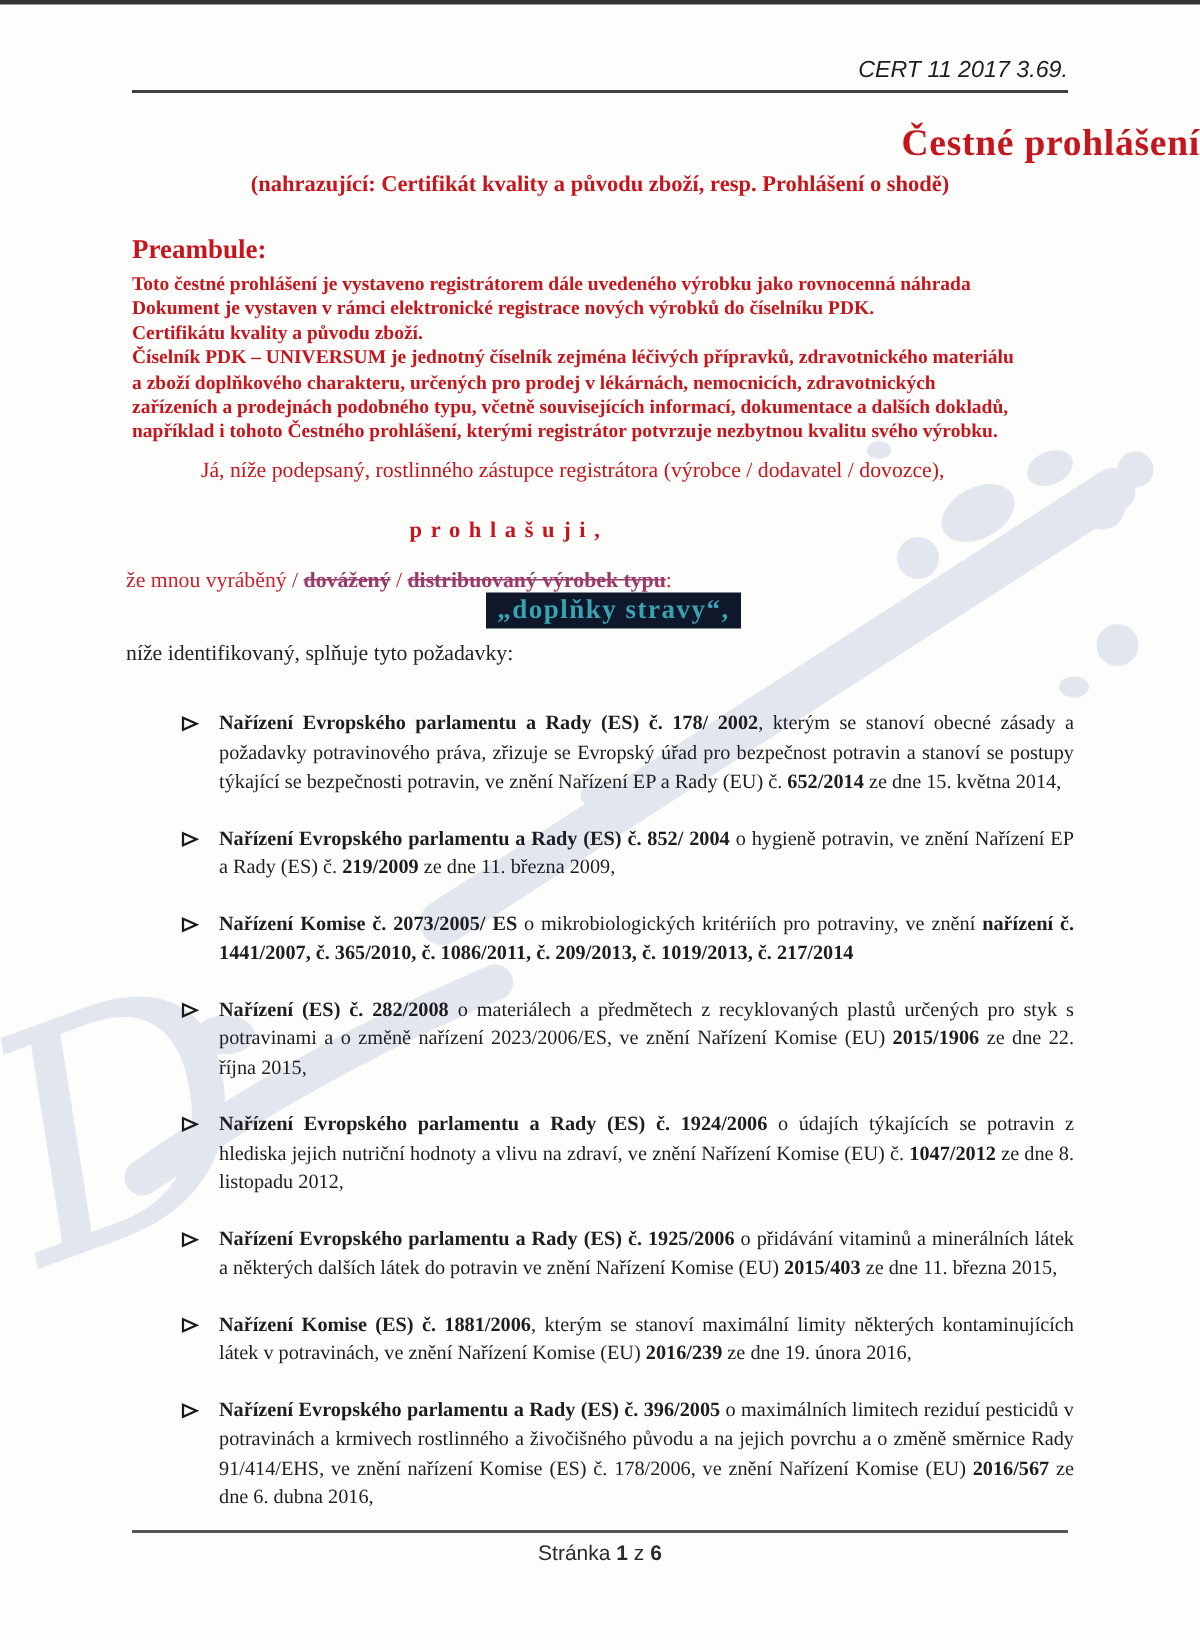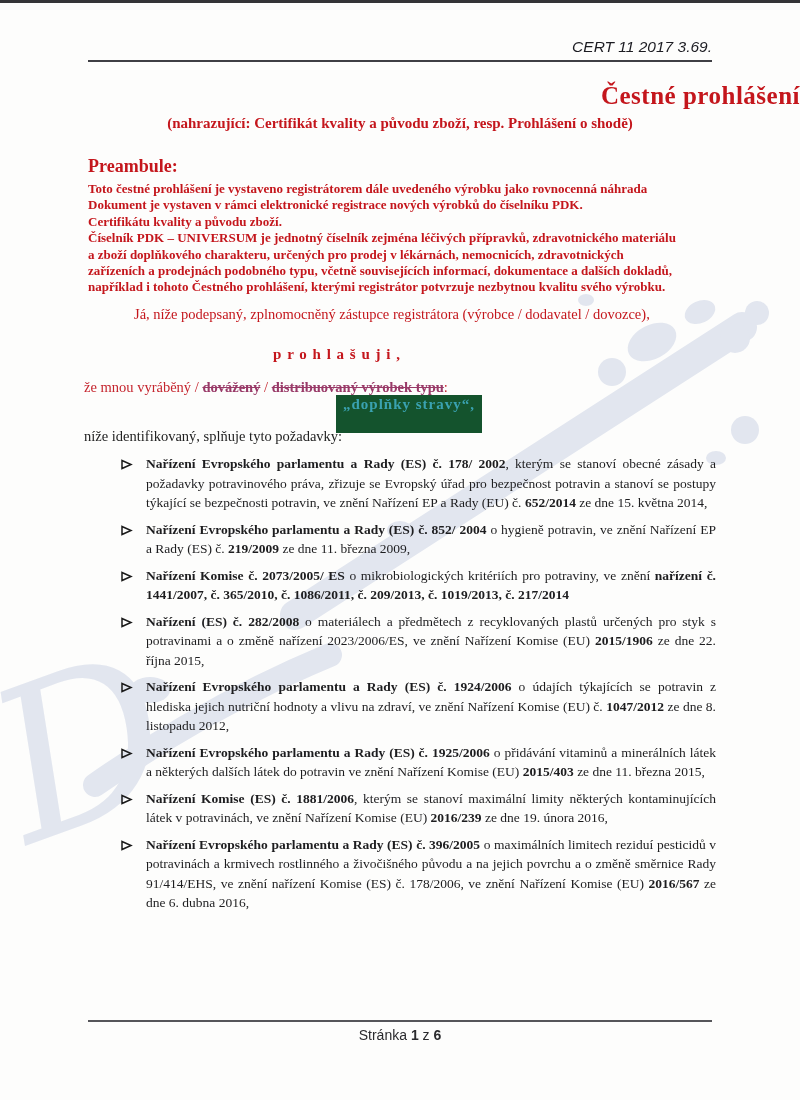--- a/index.html
+++ b/index.html
@@ -41,30 +41,30 @@
   .intro{position:absolute;top:306px;left:134px;font-size:14.5px;color:#c4161c;}
   .verb{
     position:absolute;top:346px;left:0;width:674px;text-align:center;
     font-size:15px;font-weight:bold;color:#c4161c;letter-spacing:1px;
   }
   .product-line{position:absolute;top:379px;left:84px;font-size:14.5px;color:#c5252e;}
   .seg-s{text-decoration:line-through;color:#993a68;font-weight:bold;}
   .seg-b{font-weight:bold;}
   .product-type-wrap{position:absolute;top:395px;left:0;width:800px;text-align:center;padding-left:18px;box-sizing:border-box;}
   .highlight{
-    display:inline-block;background:#14532d;color:#3aa2b1;
-    font-size:15px;font-weight:bold;padding:1px 7px 20px 7px;letter-spacing:1px;
+    display:inline-block;background:#0f172a;color:#3aa2b1;
+    font-size:18px;font-weight:bold;padding:1px 7px 2px 7px;letter-spacing:1px;
   }
   .follow{position:absolute;top:428px;left:84px;font-size:14.5px;color:#222;}
 
   .requirements{
     position:absolute;top:454px;left:146px;width:570px;margin:0;padding:0;
     list-style:none;font-size:13.5px;line-height:19.5px;text-align:justify;color:#1d1d1f;
   }
-  .requirements li{position:relative;margin:0 0 7px 0;}
+  .requirements li{position:relative;margin:18px 0 7px 0;}
   .bullet-marker{position:absolute;left:-26px;top:4px;}
 
   .footer-rule{position:absolute;top:1020px;left:88px;width:624px;height:1.5px;background:#55555a;}
   .page-footer{
     position:absolute;top:1027px;left:0;width:800px;text-align:center;
     font-family:"Liberation Sans","DejaVu Sans",sans-serif;font-size:14px;color:#2b2b2e;
   }
 </style>
 </head>
 <body>
@@ -103,21 +103,21 @@
     <div class="preamble-body">
         <div>Toto čestné prohlášení je vystaveno registrátorem dále uvedeného výrobku jako rovnocenná náhrada</div>
         <div>Dokument je vystaven v rámci elektronické registrace nových výrobků do číselníku PDK.</div>
         <div>Certifikátu kvality a původu zboží.</div>
         <div>Číselník PDK – UNIVERSUM je jednotný číselník zejména léčivých přípravků, zdravotnického materiálu</div>
         <div>a zboží doplňkového charakteru, určených pro prodej v lékárnách, nemocnicích, zdravotnických</div>
         <div>zařízeních a prodejnách podobného typu, včetně souvisejících informací, dokumentace a dalších dokladů,</div>
         <div>například i tohoto Čestného prohlášení, kterými registrátor potvrzuje nezbytnou kvalitu svého výrobku.</div>
       </div>
 
-    <div class="intro">Já, níže podepsaný, zplnomocněný zástupce registrátora (výrobce / dodavatel / dovozce),</div>
+    <div class="intro">Já, níže podepsaný, rostlinného zástupce registrátora (výrobce / dodavatel / dovozce),</div>
     <div class="verb">p r o h l a š u j i ,</div>
 
     <div class="product-line"><span class="">že mnou vyráběný / </span><span class="seg-s">dovážený</span><span class=""> / </span><span class="seg-s">distribuovaný výrobek typu</span><span class="">:</span></div>
     <div class="product-type-wrap">
       <span class="highlight">„doplňky stravy“,</span>
     </div>
 
     <div class="follow">níže identifikovaný, splňuje tyto požadavky:</div>
 
     <ol class="requirements">

